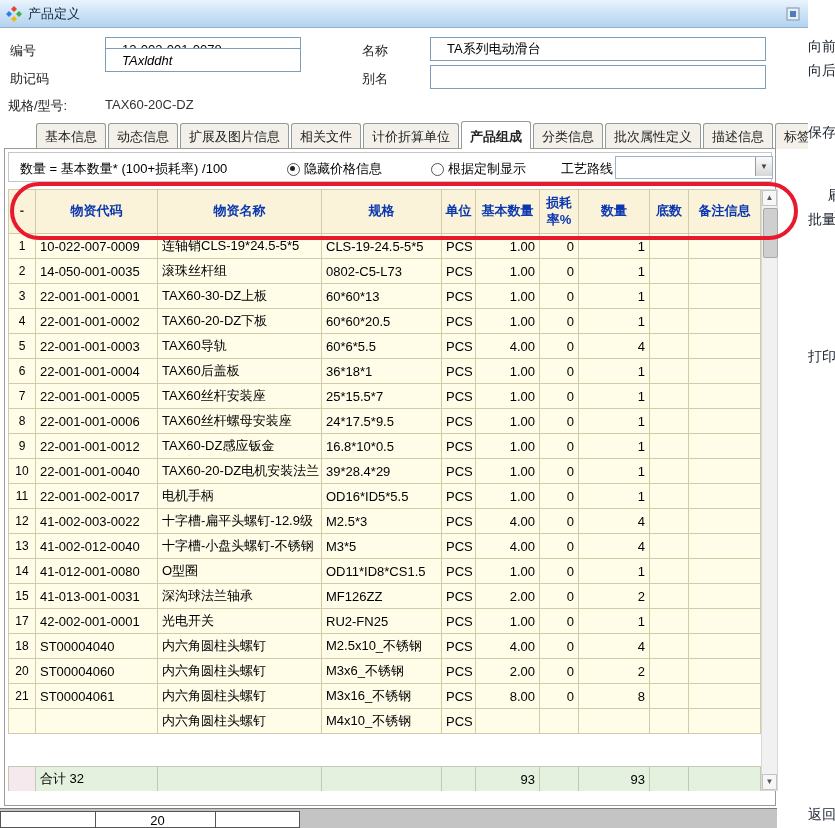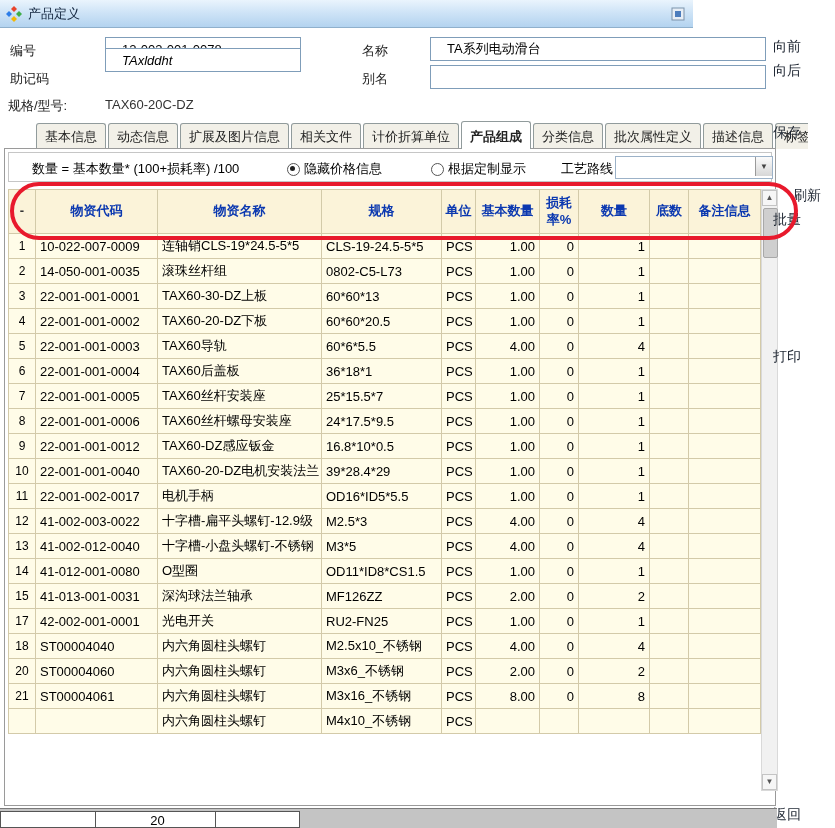--- a/index.html
+++ b/index.html
@@ -4,21 +4,21 @@
 <style>
   html,body{margin:0;padding:0;}
   body{
     position:relative;width:835px;height:828px;overflow:hidden;
     background:#ffffff;
     font-family:"Liberation Sans","DejaVu Sans",sans-serif;
     font-size:13px;color:#000;
   }
   
   .titlebar{
-    position:absolute;left:0;top:0;width:693px;height:28px;box-sizing:border-box;
+    position:absolute;left:0;top:0;width:808px;height:28px;box-sizing:border-box;
     background:linear-gradient(180deg,#eaf4fd 0%,#cfe4f7 45%,#b3d3ef 100%);
     border-bottom:1px solid #8fb0cc;
     display:flex;align-items:center;padding-left:6px;
   }
   .titlebar .app-icon{width:16px;height:16px;flex:0 0 auto;}
   .titlebar .title-text{margin-left:6px;font-size:13px;color:#10233c;}
   .titlebar .corner-icon{position:absolute;right:8px;top:7px;width:14px;height:14px;}
   
   .flabel{position:absolute;color:#222;font-size:13px;}
   .finput{
@@ -39,21 +39,21 @@
   .tab.active{background:#fff;font-weight:bold;padding-top:6px;position:relative;z-index:3;}
   
   .panel{
     position:absolute;left:4px;top:148px;width:772px;height:658px;box-sizing:border-box;
     border:1px solid #9a9a9a;background:#fff;
   }
   .formulabar{
     position:absolute;left:3px;top:3px;width:764px;height:30px;box-sizing:border-box;
     border:1px solid #c6c6c6;background:#fff;
   }
-  .formula-text{position:absolute;left:11px;top:7px;font-size:13px;color:#000;white-space:nowrap;margin-left:12px;}
+  .formula-text{position:absolute;left:11px;top:7px;font-size:13px;color:#000;white-space:nowrap;}
   .radio-item{position:absolute;top:7px;display:flex;align-items:center;gap:4px;white-space:nowrap;}
   .radio-dot{width:11px;height:11px;border:1px solid #555;border-radius:50%;background:#fff;position:relative;display:inline-block;}
   .radio-dot.checked::after{content:"";position:absolute;left:2px;top:2px;width:5px;height:5px;border-radius:50%;background:#222;}
   .route-label{position:absolute;left:552px;top:7px;white-space:nowrap;}
   .combo{position:absolute;left:606px;top:3px;width:156px;height:21px;border:1px solid #9cb2c8;background:#fff;}
   .combo-btn{
     position:absolute;right:0;top:0;width:17px;height:19px;box-sizing:border-box;
     background:linear-gradient(#fbfbfb,#d7d7d7);border-left:1px solid #9a9a9a;
     font-size:8px;color:#444;text-align:center;line-height:19px;cursor:default;
   }
@@ -92,21 +92,21 @@
     box-sizing:border-box;font-size:8px;line-height:14px;text-align:center;color:#555;cursor:default;}
   .sb-up{top:0;}
   .sb-down{bottom:0;}
   .sb-thumb{position:absolute;left:1px;top:18px;width:13px;height:48px;background:#cfcfcf;border:1px solid #a8a8a8;border-radius:2px;}
   
   .annotation{
     position:absolute;left:10px;top:182px;width:788px;height:58px;box-sizing:border-box;
     border:4px solid #e8192c;border-radius:30px;pointer-events:none;z-index:10;
   }
   
-  .side-btn{position:absolute;left:773px;font-size:14px;color:#1c2430;white-space:nowrap;cursor:default;text-align:right;}
+  .side-btn{position:absolute;left:808px;font-size:14px;color:#1c2430;white-space:nowrap;cursor:default;text-align:right;}
   
   .bottom-strip{position:absolute;left:0;top:808px;width:777px;height:20px;background:#c4c4c4;border-top:1px solid #7a7a7a;}
   .bg-band{position:absolute;left:0;top:2px;width:300px;height:17px;background:#fff;border:1px solid #555;box-sizing:border-box;}
   .bg-line{position:absolute;top:2px;width:1px;height:17px;background:#555;}
   .bg-cell-text{position:absolute;left:100px;top:4px;width:115px;text-align:center;font-size:13px;color:#000;}
 </style>
 </head>
 <body>
 
 <div class="titlebar">
@@ -434,20 +434,50 @@
             <td class="num"></td>
             <td class="num"></td>
             <td class="num"></td>
             <td class=""></td>
             <td class="note-cell"></td>
           </tr>
         </tbody>
     </table>
   </div>
 
+  <div class="footer-table-wrap">
+    <table class="gfoot">
+      <colgroup>
+        <col style="width:27px">
+          <col style="width:122px">
+          <col style="width:164px">
+          <col style="width:120px">
+        <col style="width:34px">
+          <col style="width:64px">
+          <col style="width:39px">
+          <col style="width:71px">
+        <col style="width:39px">
+          <col style="width:72px">
+      </colgroup>
+      <tbody>
+          <tr>
+        <td class="rowsel"></td>
+        <td>合计 32</td>
+        <td></td>
+        <td></td>
+        <td></td>
+        <td class="num">93</td>
+        <td></td>
+        <td class="num">93</td>
+        <td></td>
+        <td></td>
+      </tr>
+    </tbody>
+      </table>
+  </div>
 
   <div class="vscroll">
     <div class="sb-btn sb-up">▲</div>
     <div class="sb-thumb"></div>
     <div class="sb-btn sb-down">▼</div>
   </div>
 </div>
 
 <div class="annotation"></div>
 

